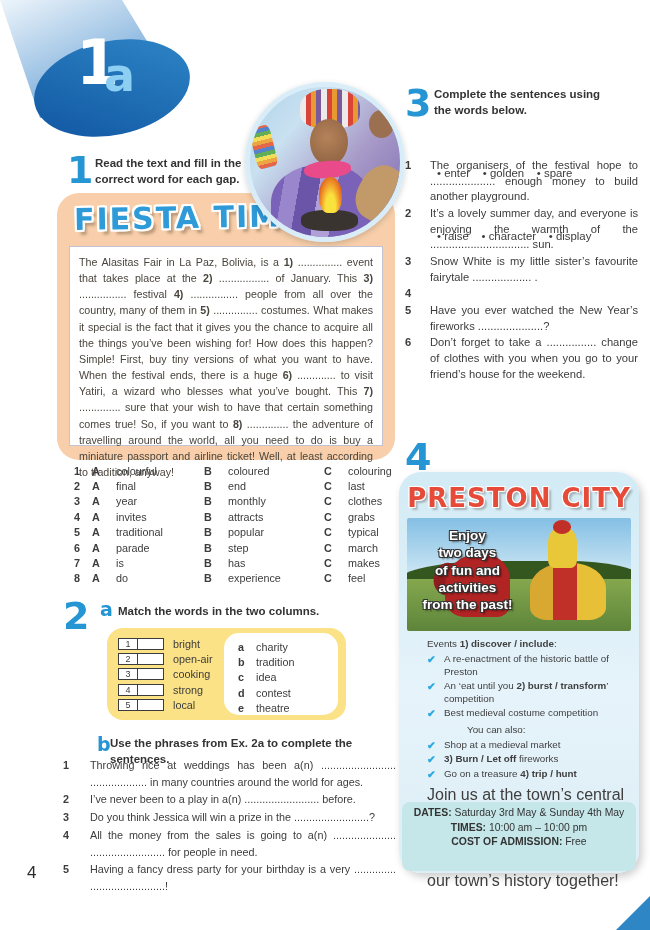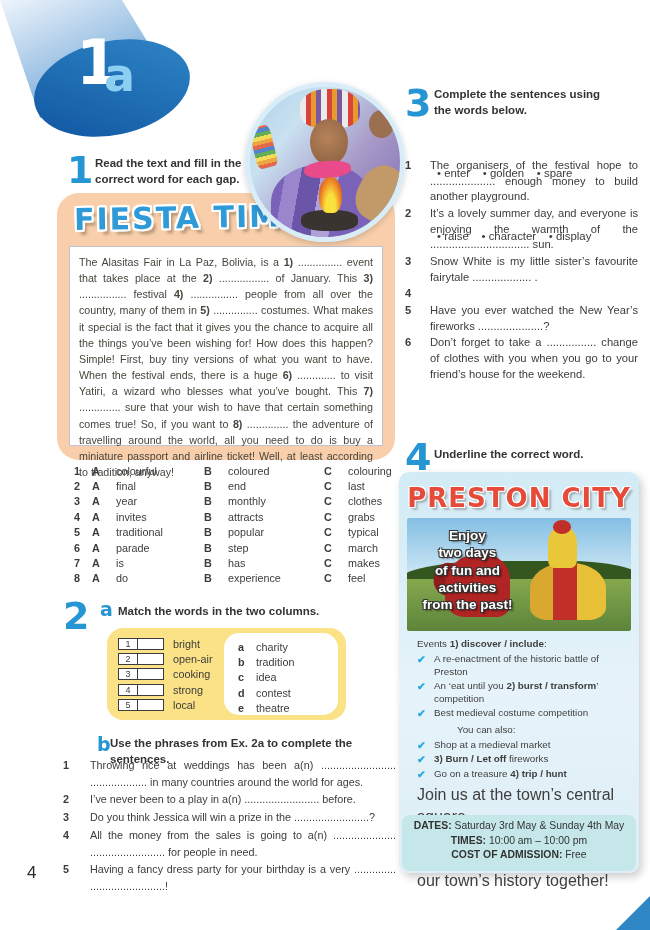--- a/index.html
+++ b/index.html
@@ -92,21 +92,21 @@
   .sent-n { font-weight:700; width:27px; flex:none; font-size:10.8px; line-height:1.55; }
   .sent-t { flex:1; text-align:justify; font-size:10.8px; line-height:1.55; }
   .right-sents { left:405px; top:158px; width:233px; }
   .right-sents .sent-n { width:25px; font-size:11.2px; line-height:1.4; }
   .right-sents .sent-t { font-size:11.2px; line-height:1.4; }
 
   .word-bank { position:absolute; left:437px; top:121px; font-size:11.4px; font-weight:400;
                line-height:1.85; white-space:pre-wrap; color:#3a3a3a; z-index:2; }
 
   
-  .poster { position:absolute; left:399px; top:472px; width:240px; height:401px; border-radius:10px;
+  .poster { position:absolute; left:399px; top:472px; width:240px; height:401px; border-radius:22px;
             background:linear-gradient(180deg,#d2ebf5 0%,#e6f3fa 55%,#ddeef6 100%);
             box-shadow:3px 4px 8px rgba(0,0,0,.2); z-index:2; }
   .poster-title1 { margin-top:11px; text-align:center; font-size:26px; font-weight:800; color:#e64a38;
                    letter-spacing:1px; font-family:"DejaVu Sans", sans-serif;
                    text-shadow:-1px -1px 0 #fff,1px -1px 0 #fff,-1px 1px 0 #fff,1px 1px 0 #fff,3px 3px 2px rgba(110,110,110,.45); }
   .poster-title2 { text-align:center; font-size:19px; font-weight:700; color:#e64a38;
                    font-family:"DejaVu Sans", sans-serif; text-shadow:2px 2px 1px rgba(140,140,140,.35); }
   .poster-photo { position:relative; margin:5px auto 0; width:224px; height:113px; overflow:hidden; border-radius:2px; }
   .ph-sky   { position:absolute; left:0; top:0; width:100%; height:52%;
               background:linear-gradient(180deg,#84bfe4,#cfe8f4); }
@@ -120,29 +120,29 @@
                 border-radius:45% 45% 30% 50%; transform:rotate(18deg); }
   .kn-horse-r { position:absolute; left:55%; top:40%; width:34%; height:50%;
                 background:linear-gradient(90deg,#d8a830 0 30%,#c03028 30% 62%,#e8c038 62% 100%);
                 border-radius:45% 45% 22% 22%; }
   .kn-rider   { position:absolute; left:63%; top:8%; width:13%; height:36%; background:#e8c838;
                 border-radius:40% 40% 20% 20%; }
   .kn-rider-head { position:absolute; left:65%; top:2%; width:8%; height:12%; background:#c03028; border-radius:50%; }
   .photo-caption { position:absolute; left:3px; top:9px; width:115px; text-align:center; font-size:13.5px;
                    font-weight:700; color:#fff; line-height:1.28;
                    text-shadow:-1px -1px 0 #333,1px -1px 0 #333,-1px 1px 0 #333,1px 1px 0 #333,2px 2px 2px rgba(0,0,0,.55); }
-  .poster-body { padding:6px 8px 0 18px; font-size:9.8px; color:#3e3e3e; line-height:1.38; }
+  .poster-body { padding:6px 8px 0 28px; font-size:9.8px; color:#3e3e3e; line-height:1.38; }
   .events-header { margin-bottom:1px; }
   .check-item { display:flex; }
   .check-icon { color:#29a9e0; font-weight:700; width:17px; flex:none; font-size:10.5px; }
   .check-text { flex:1; }
   .also-header { margin-top:3px; margin-bottom:1px;margin-left:40px; }
   .join-block { margin-top:3px; text-align:left; font-size:16px; line-height:1.35; color:#3e3e3e; }
   .info-panel { position:absolute; left:3px; bottom:2px; width:234px; background:#c6e7ea; border-radius:8px;
-                padding:4px 0 8px; text-align:center; font-size:10.4px; line-height:1.4; color:#333; }
+                padding:4px 0 21px; text-align:center; font-size:10.4px; line-height:1.4; color:#333; }
 
   .page-number { position:absolute; left:27px; top:863px; font-size:17px; color:#2c2c2c; z-index:3; }
   .corner-triangle { position:absolute; right:0; bottom:0; width:0; height:0;
                      border-bottom:34px solid #2f86c5; border-left:34px solid transparent; z-index:3; }
 </style>
 </head>
 <body>
 
 <div class="page">
 
@@ -368,21 +368,20 @@
       <span class="sent-n">5</span>
       <span class="sent-t">Have you ever watched the New Year’s fireworks .....................?</span>
     </div>
     <div class="sent">
       <span class="sent-n">6</span>
       <span class="sent-t">Don’t forget to take a ................ change of clothes with you when you go to your friend’s house for the weekend.</span>
     </div>
   </div>
 
   <div class="ex-num n4">4</div>
-  <div class="instruction i4">Underline the correct word.</div>
 
   <div class="poster">
     <div class="poster-title1">PRESTON CITY</div>
 
     <div class="poster-photo">
       <div class="ph-sky"></div>
       <div class="ph-trees"></div>
       <div class="ph-grass"></div>
       <div class="kn-head-l"></div>
       <div class="kn-horse-l"></div>

